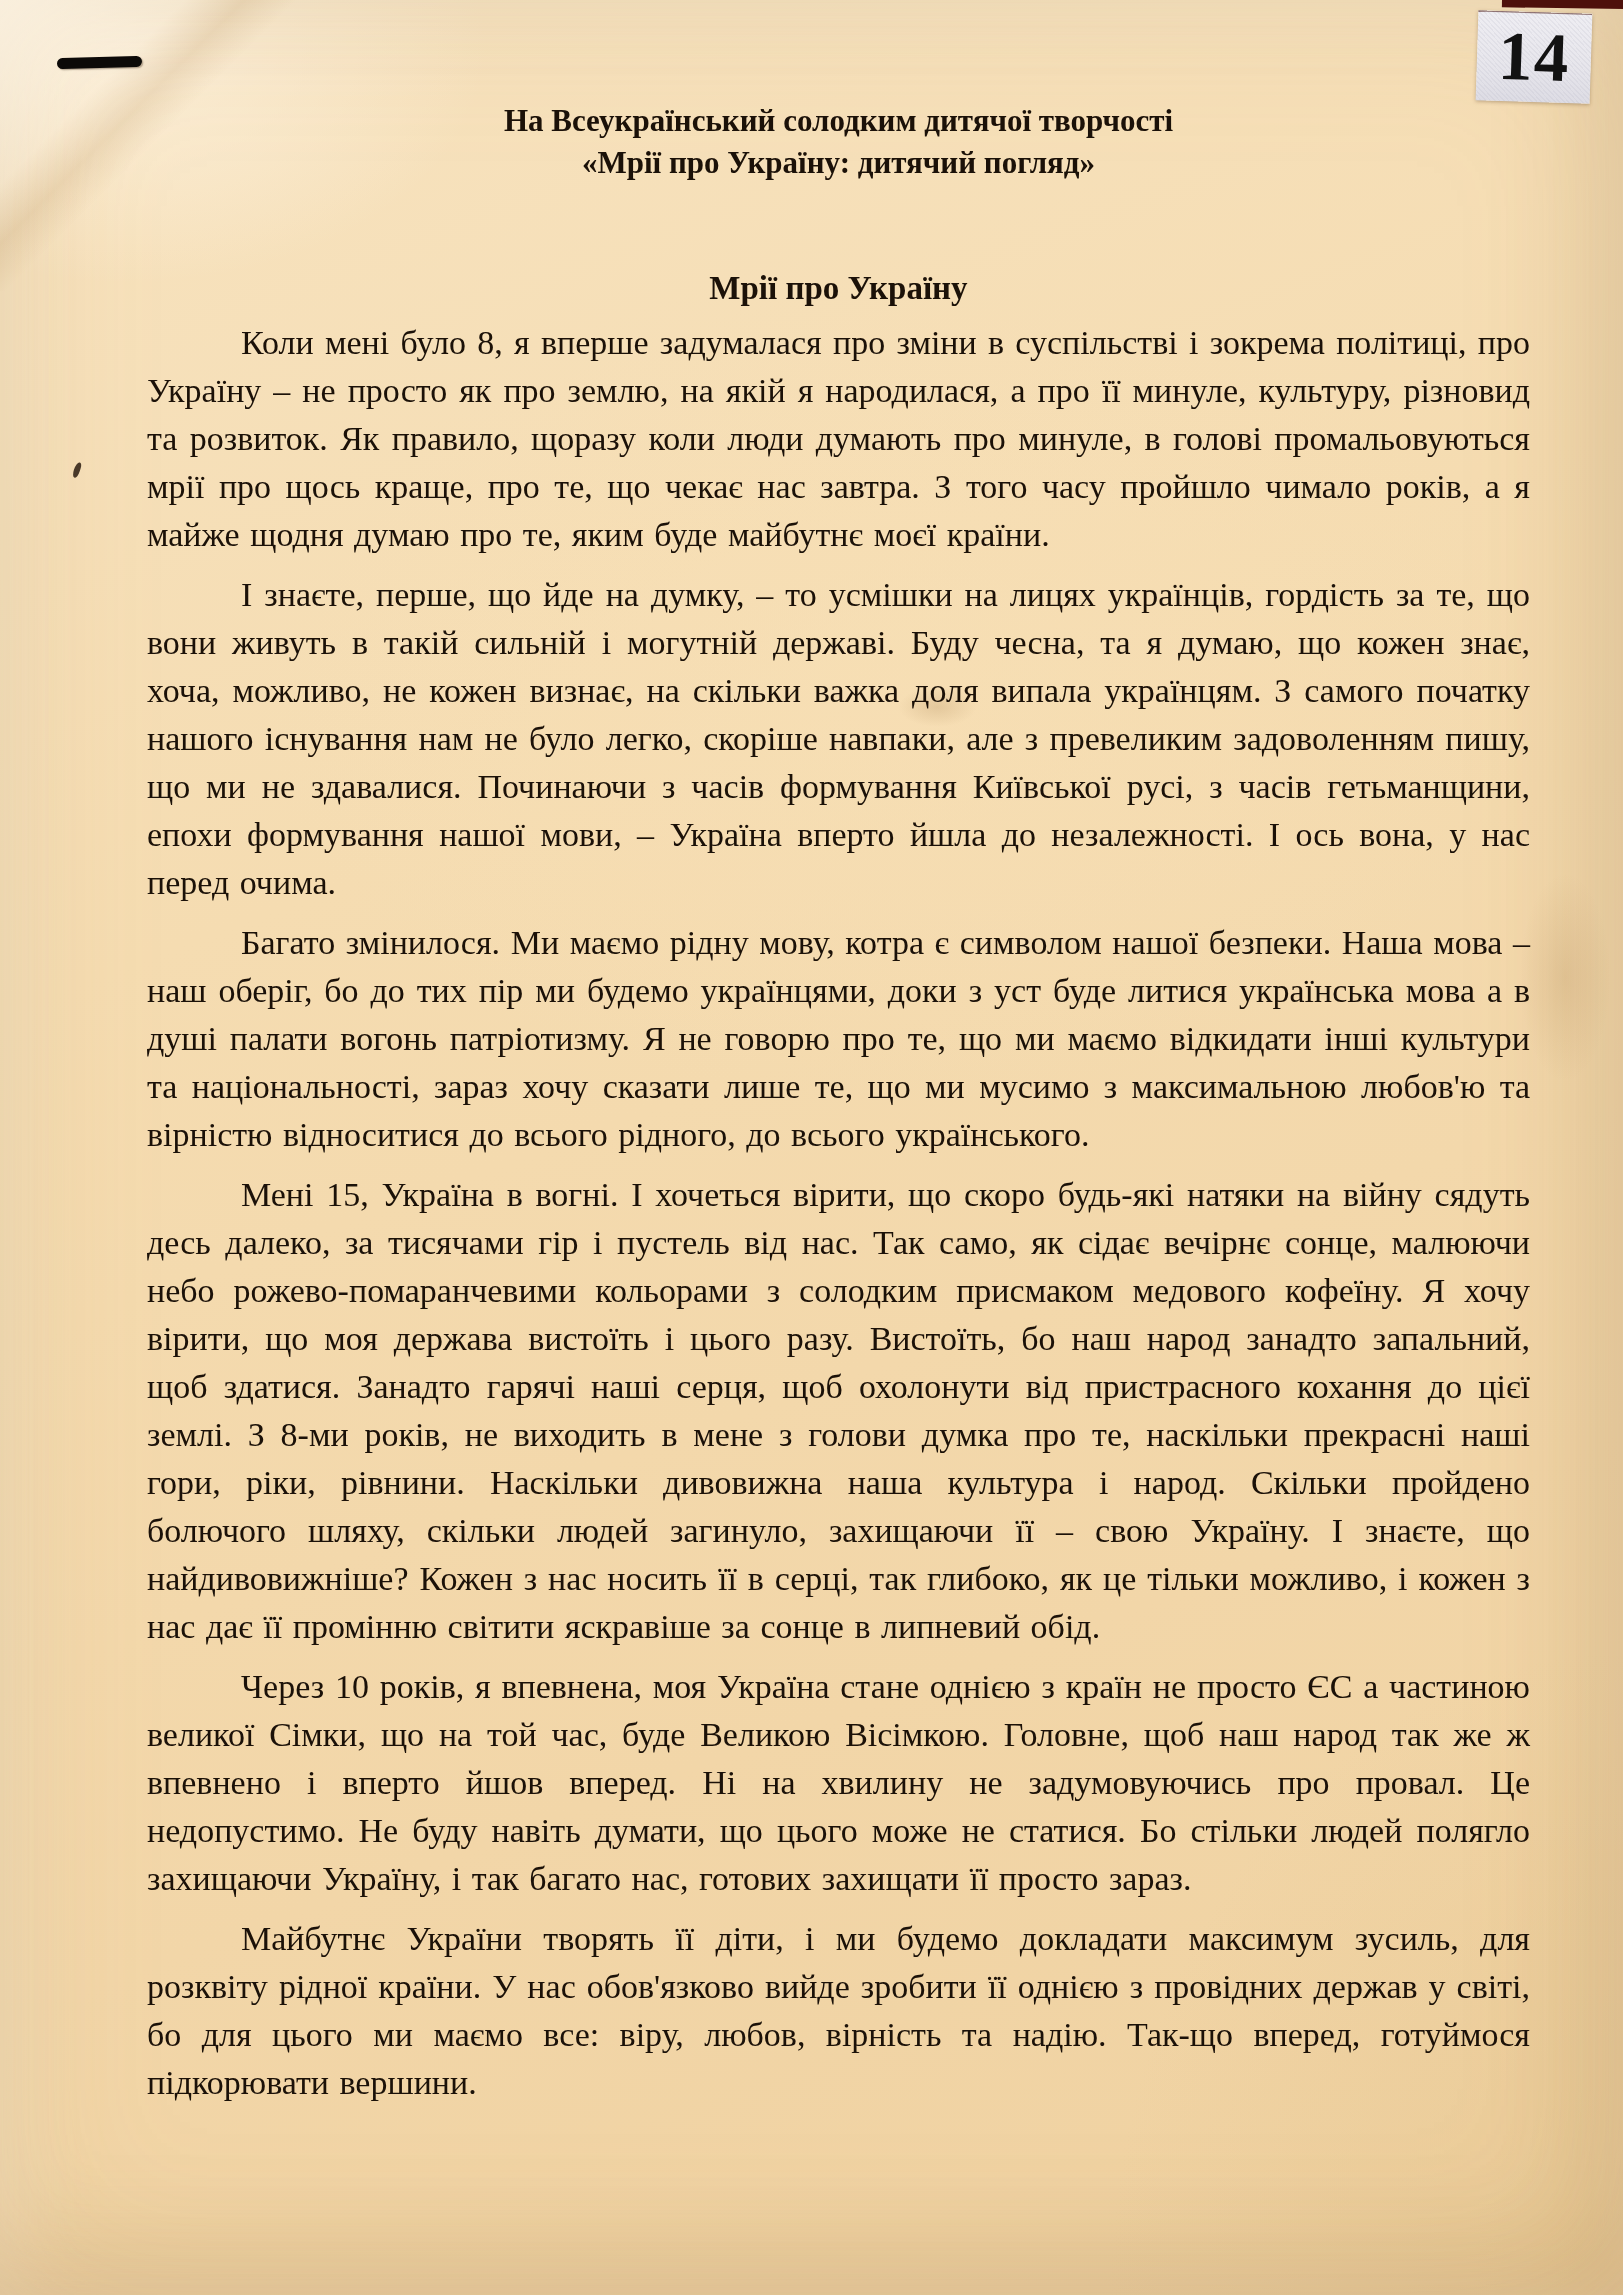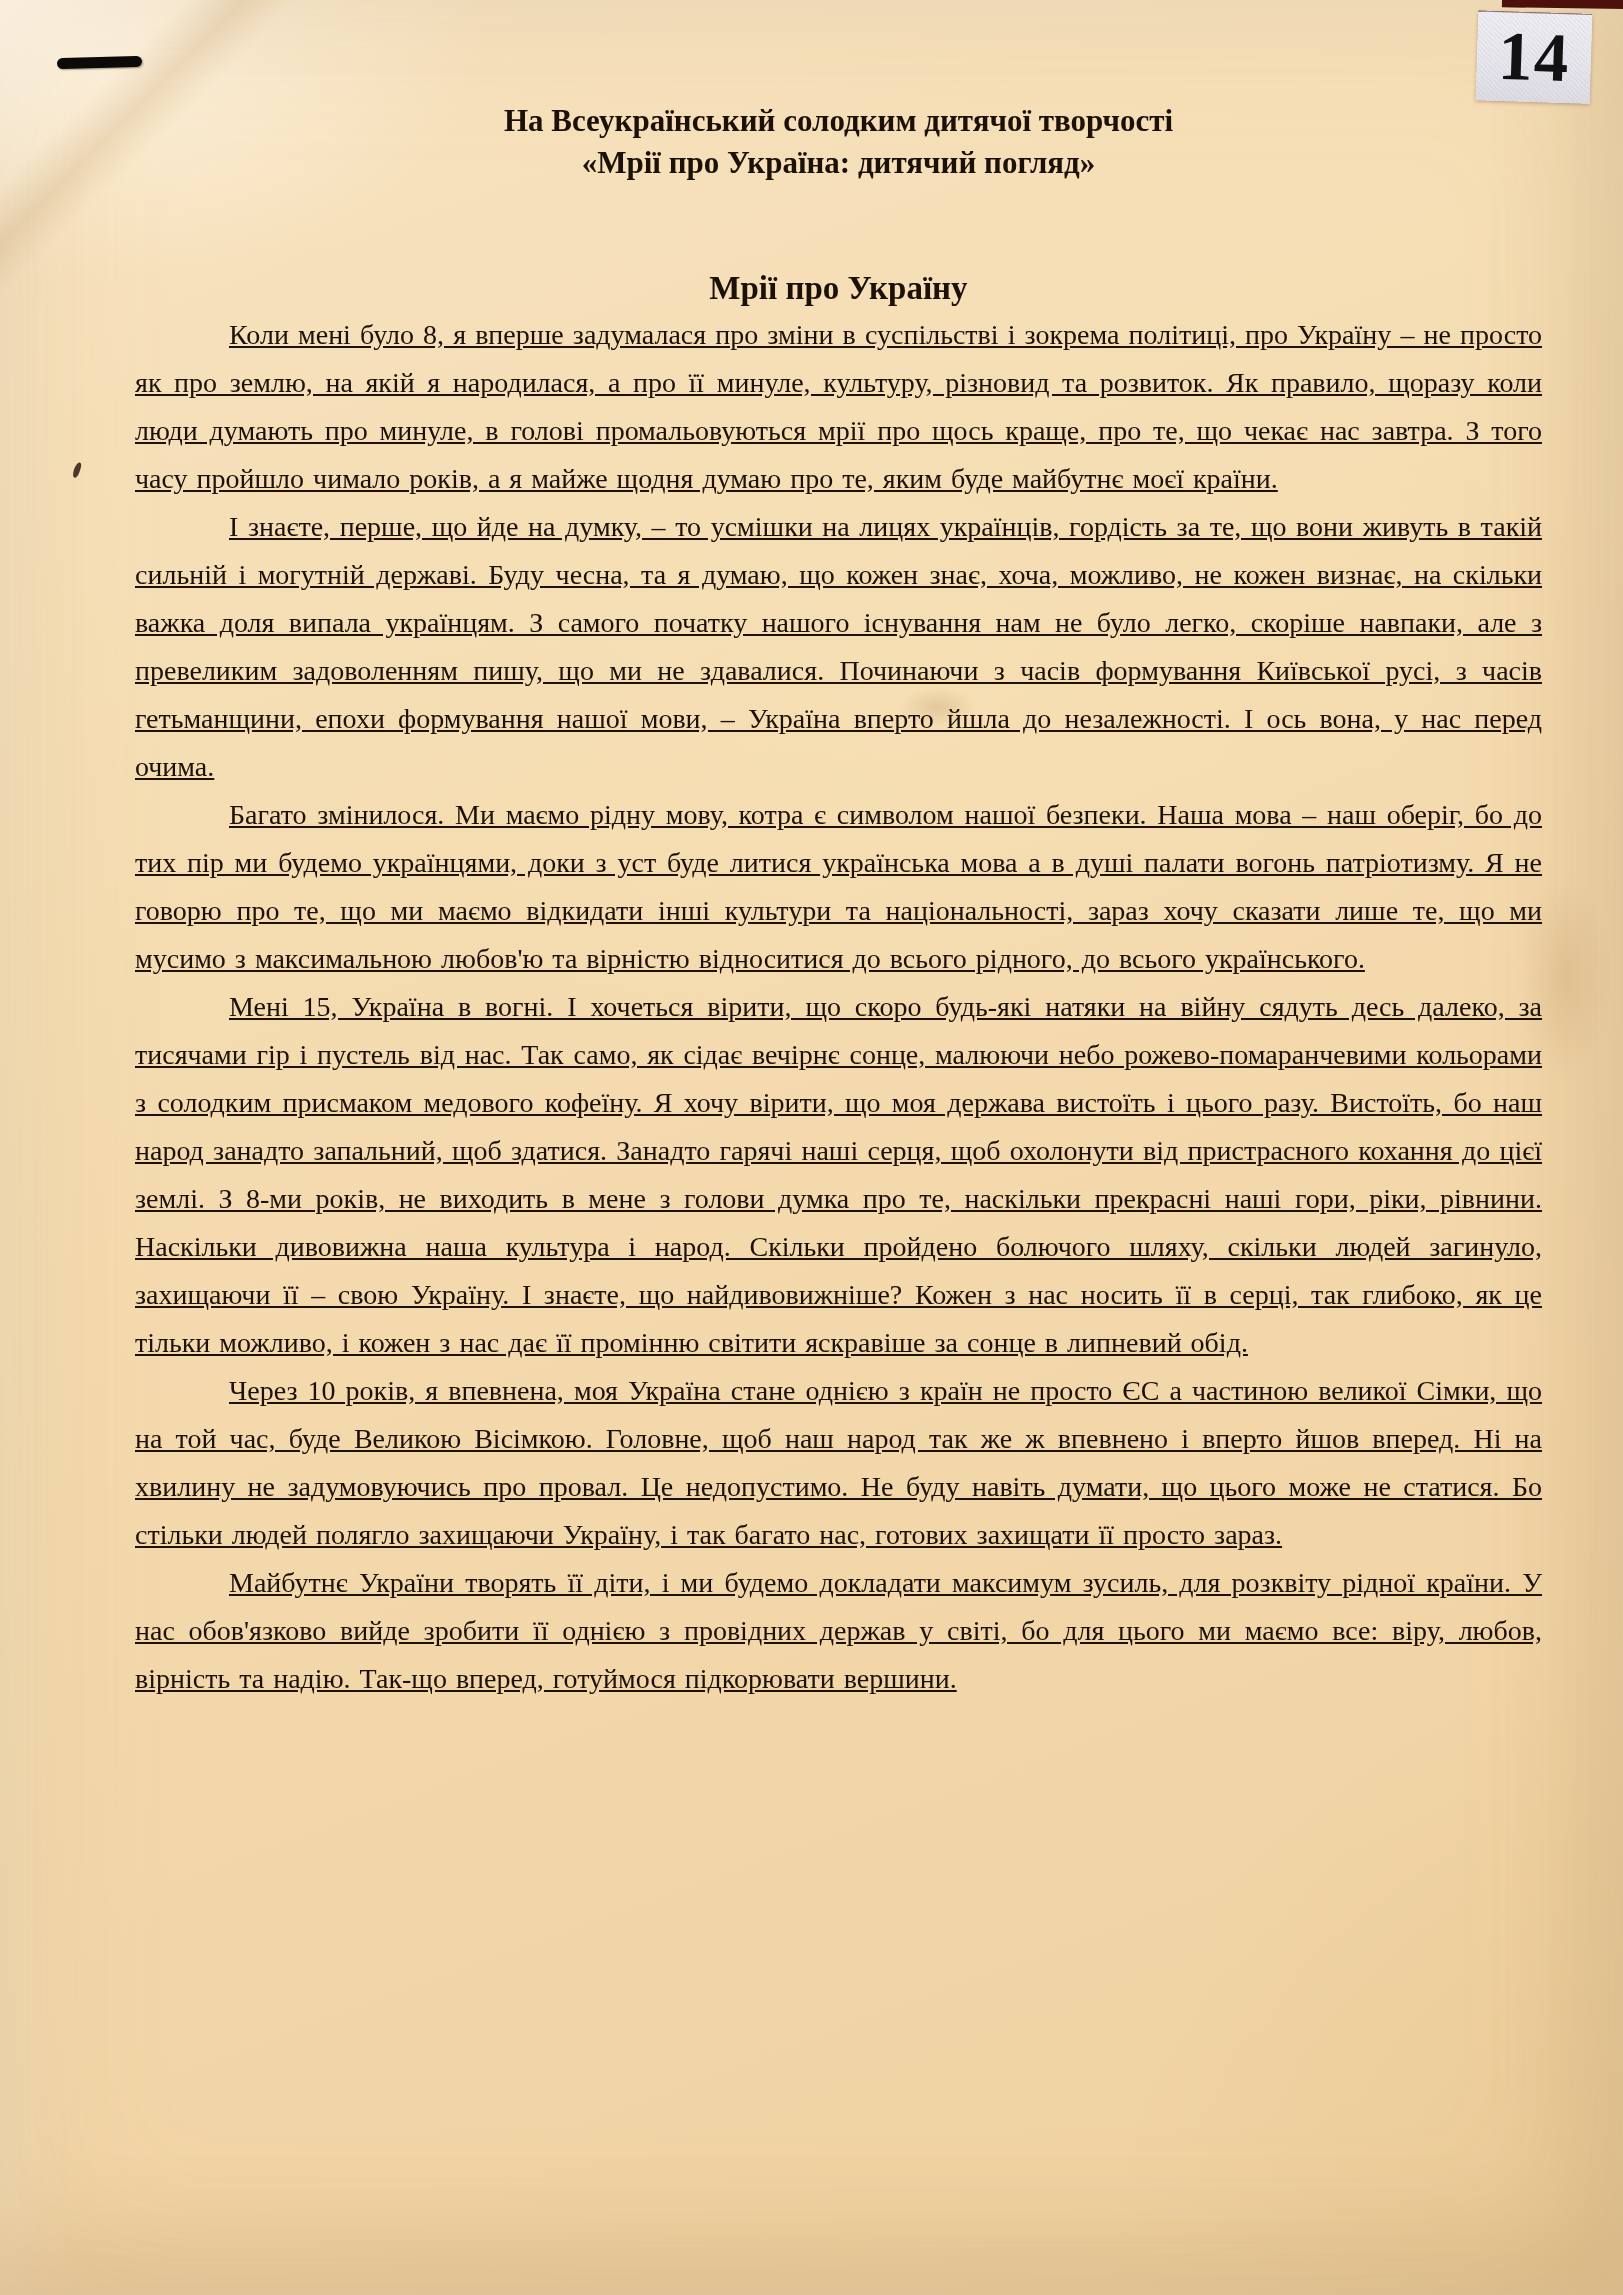--- a/index.html
+++ b/index.html
@@ -106,27 +106,26 @@
     margin-top: 85px;
     text-align: center;
     font-weight: bold;
     font-size: 33px;
     line-height: 38px;
   }
   .essay {
     margin-top: 4px;
   }
   .essay p {
-    margin: 0;
-    font-size: 28px;
+    margin: 12px;
+    font-size: 34px;
     line-height: 48px;
     text-align: justify;
     text-indent: 94px;
     word-spacing: 2px;
-    text-decoration: underline;
   }
   
   .stain-a {
     position: absolute;
     left: 898px;
     top: 687px;
     width: 79px;
     height: 40px;
     background: radial-gradient(ellipse at center, rgba(140,100,50,0.18) 0%, rgba(140,100,50,0) 70%);
     pointer-events: none;
@@ -155,21 +154,21 @@
 
   <div class="page-number-sticker">
     <span class="num">14</span>
   </div>
 
   <div class="ink-mark"></div>
 
   <div class="content">
     <div class="header">
       <div>На Всеукраїнський солодким дитячої творчості</div>
-      <div>«Мрії про Україна: дитячий погляд»</div>
+      <div>«Мрії про Україну: дитячий погляд»</div>
     </div>
 
     <div class="doc-title">Мрії про Україну</div>
 
     <div class="essay">
       <p>Коли мені було 8, я вперше задумалася про зміни в суспільстві і зокрема політиці, про Україну – не просто як про землю, на якій я народилася, а про її минуле, культуру, різновид та розвиток. Як правило, щоразу коли люди думають про минуле, в голові промальовуються мрії про щось краще, про те, що чекає нас завтра. З того часу пройшло чимало років, а я майже щодня думаю про те, яким буде майбутнє моєї країни.</p>
       <p>І знаєте, перше, що йде на думку, – то усмішки на лицях українців, гордість за те, що вони живуть в такій сильній і могутній державі. Буду чесна, та я думаю, що кожен знає, хоча, можливо, не кожен визнає, на скільки важка доля випала українцям. З самого початку нашого існування нам не було легко, скоріше навпаки, але з превеликим задоволенням пишу, що ми не здавалися. Починаючи з часів формування Київської русі, з часів гетьманщини, епохи формування нашої мови, – Україна вперто йшла до незалежності. І ось вона, у нас перед очима.</p>
       <p>Багато змінилося. Ми маємо рідну мову, котра є символом нашої безпеки. Наша мова – наш оберіг, бо до тих пір ми будемо українцями, доки з уст буде литися українська мова а в душі палати вогонь патріотизму. Я не говорю про те, що ми маємо відкидати інші культури та національності, зараз хочу сказати лише те, що ми мусимо з максимальною любов'ю та вірністю відноситися до всього рідного, до всього українського.</p>
       <p>Мені 15, Україна в вогні. І хочеться вірити, що скоро будь-які натяки на війну сядуть десь далеко, за тисячами гір і пустель від нас. Так само, як сідає вечірнє сонце, малюючи небо рожево-помаранчевими кольорами з солодким присмаком медового кофеїну. Я хочу вірити, що моя держава вистоїть і цього разу. Вистоїть, бо наш народ занадто запальний, щоб здатися. Занадто гарячі наші серця, щоб охолонути від пристрасного кохання до цієї землі. З 8-ми років, не виходить в мене з голови думка про те, наскільки прекрасні наші гори, ріки, рівнини. Наскільки дивовижна наша культура і народ. Скільки пройдено болючого шляху, скільки людей загинуло, захищаючи її – свою Україну. І знаєте, що найдивовижніше? Кожен з нас носить її в серці, так глибоко, як це тільки можливо, і кожен з нас дає її промінню світити яскравіше за сонце в липневий обід.</p>
       <p>Через 10 років, я впевнена, моя Україна стане однією з країн не просто ЄС а частиною великої Сімки, що на той час, буде Великою Вісімкою. Головне, щоб наш народ так же ж впевнено і вперто йшов вперед. Ні на хвилину не задумовуючись про провал. Це недопустимо. Не буду навіть думати, що цього може не статися. Бо стільки людей полягло захищаючи Україну, і так багато нас, готових захищати її просто зараз.</p>

